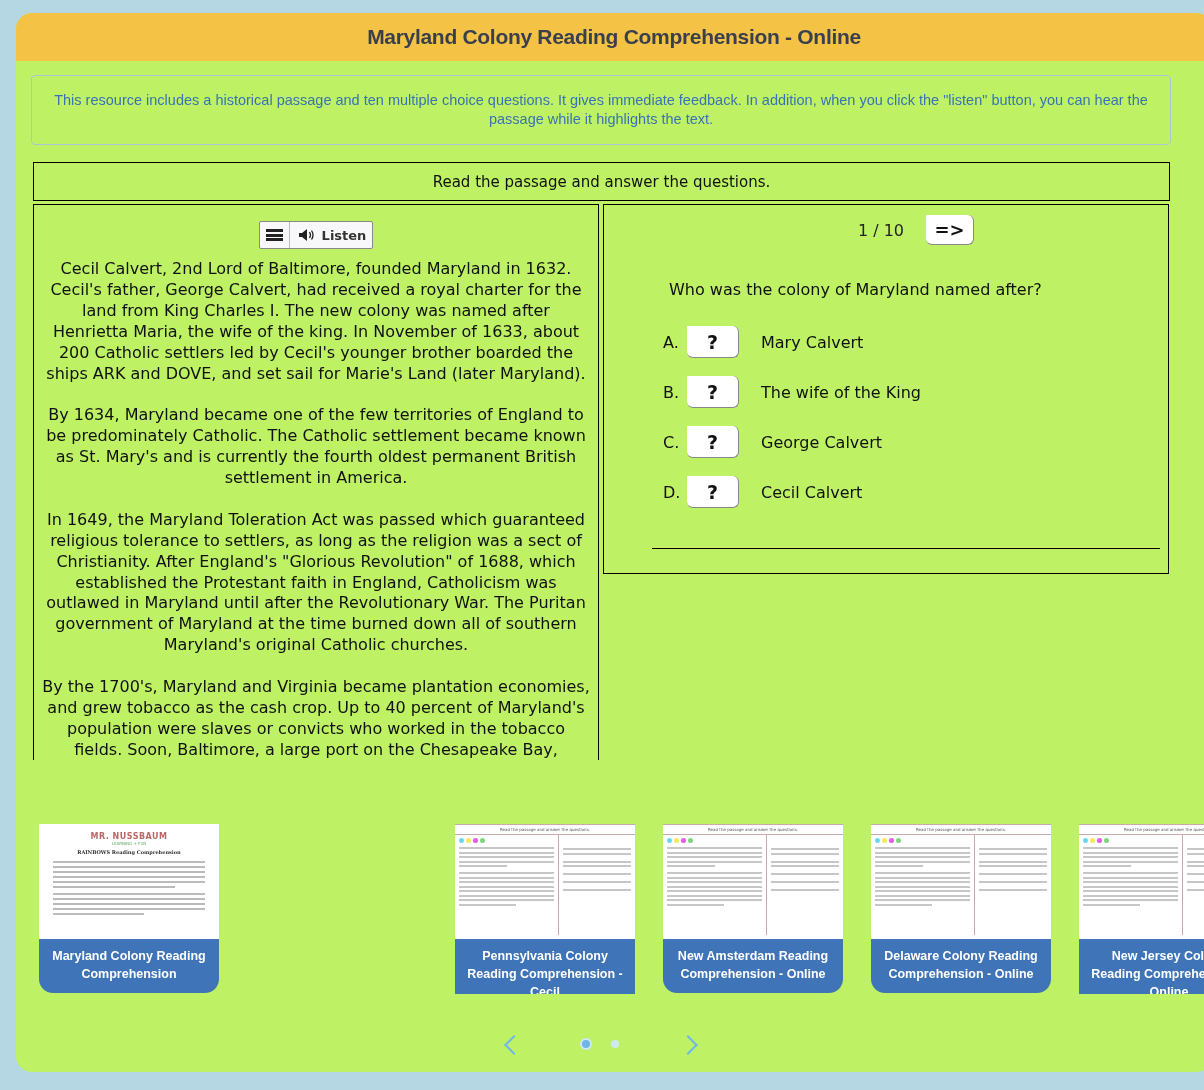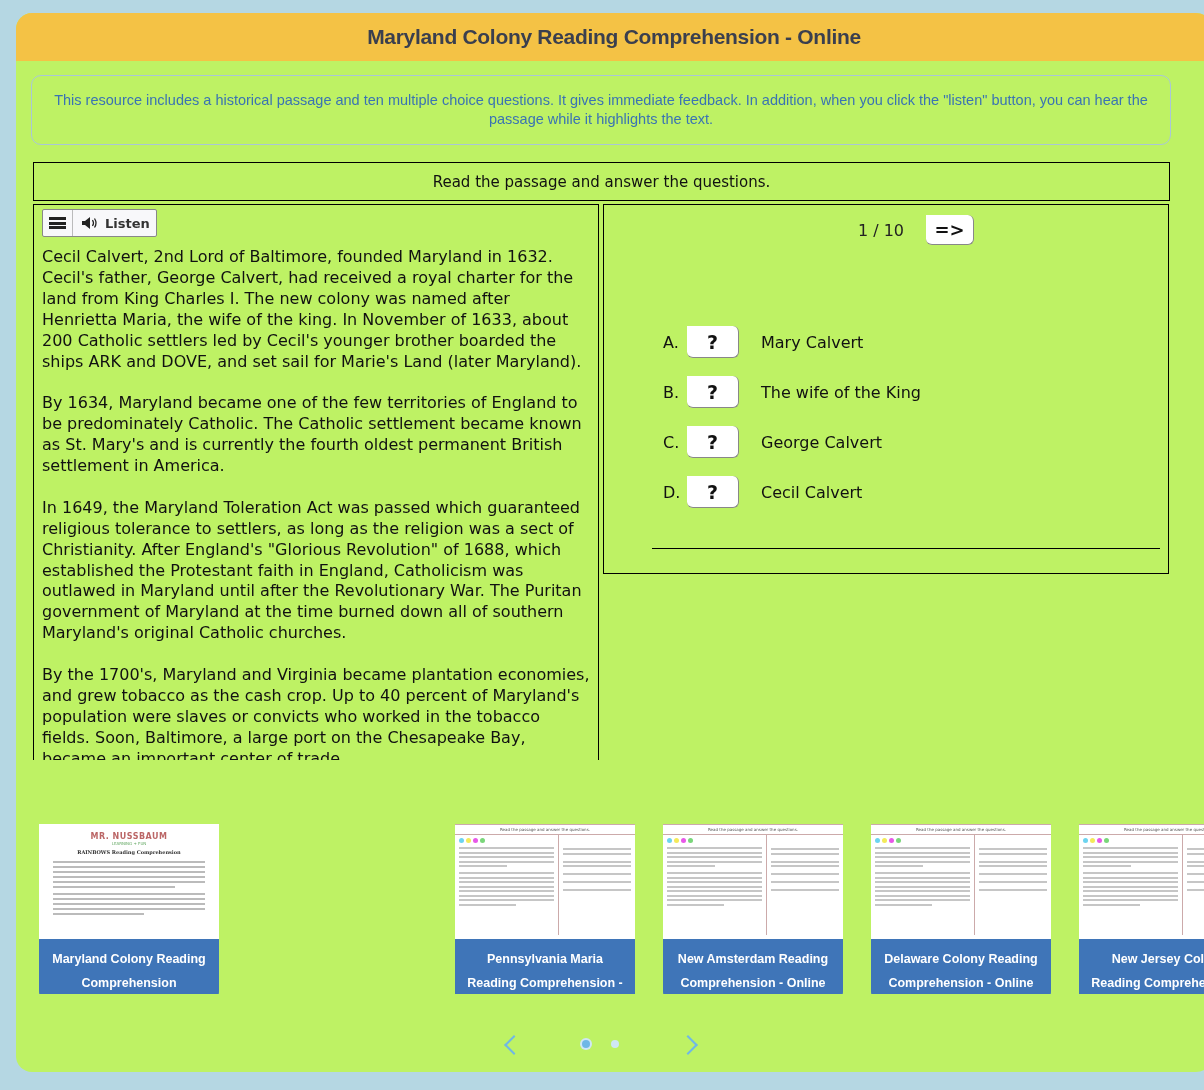--- a/index.html
+++ b/index.html
@@ -3,27 +3,27 @@
 <meta charset="utf-8">
 <style>
   * { box-sizing: border-box; margin: 0; padding: 0; }
   html, body { width: 1204px; height: 1090px; overflow: hidden; }
   body { background: #b5d7e3; font-family: "DejaVu Sans", sans-serif; position: relative; }
 
   .card { position: absolute; left: 16px; top: 13px; width: 1196px; height: 1059px; background: #bef264; border-radius: 16px; overflow: hidden; }
   .header { height: 48px; background: #f4c245; display: flex; align-items: center; justify-content: center; }
   .header h1 { font-family: "Liberation Sans", sans-serif; font-weight: bold; font-size: 21px; color: #3a3f4e; letter-spacing: -0.3px; }
 
-  .desc { position: absolute; left: 15px; top: 62px; width: 1140px; height: 70px; border: 1px solid #a9c6d8; border-radius: 10px; display: flex; align-items: center; justify-content: center; text-align: center; padding: 7px 20px; }
+  .desc { position: absolute; left: 15px; top: 62px; width: 1140px; height: 70px; border: 1px solid #a9c6d8; border-radius: 4px; display: flex; align-items: center; justify-content: center; text-align: center; padding: 7px 20px; }
   .desc p { font-family: "Liberation Sans", sans-serif; font-size: 14.5px; color: #3a73b3; line-height: 19px; }
 
   .instr { position: absolute; left: 17px; top: 149px; width: 1137px; height: 39px; border: 1px solid #000; display: flex; align-items: center; justify-content: center; }
   .instr span { font-size: 15px; color: #111; }
 
-  .passage { position: absolute; left: 17px; top: 191px; width: 566px; height: 556px; border: 1px solid #000; border-bottom: none; overflow: hidden; padding: 0 8px 0 8px; }
+  .passage { position: absolute; left: 17px; top: 191px; width: 566px; height: 556px; border: 1px solid #000; border-bottom: none; overflow: hidden; padding: 12px 8px 0 8px; text-align: center; }
   .toolbar { display: inline-flex; border: 1px solid #888; border-radius: 2px; height: 28px; background: #f8f8fa; }
   .tb-menu { width: 30px; border-right: 1px solid #bbb; display: flex; align-items: center; justify-content: center; cursor: pointer; }
   .tb-menu .bars { width: 17px; height: 12px; display: flex; flex-direction: column; justify-content: space-between; }
   .tb-menu .bars i { display: block; height: 3px; background: #222; }
   .tb-listen { display: flex; align-items: center; padding: 0 6px 0 8px; gap: 6px; cursor: pointer; }
   .tb-listen span { font-size: 13px; font-weight: bold; color: #333; }
   .passage .text { margin-top: 10px; font-size: 16px; line-height: 20.9px; color: #111; }
   .passage .text p { margin-bottom: 20.9px; }
 
   .quiz { position: absolute; left: 587px; top: 191px; width: 566px; height: 370px; border: 1px solid #000; }
@@ -37,21 +37,21 @@
   .opt .letter { width: 24px; font-size: 16px; color: #111; }
   .opt .ans-btn { width: 52px; height: 32px; font-size: 19px; margin-right: 22px; }
   .opt .label { font-size: 16px; color: #111; }
   .quiz .rule { position: absolute; left: 48px; right: 8px; top: 343px; height: 1px; background: #000; }
 
   .related-title { position: absolute; top: 771px; left: 0; right: 0; text-align: center; font-family: "Liberation Sans", sans-serif; font-weight: bold; font-size: 16px; color: #3a73b3; letter-spacing: -0.2px; }
 
   .carousel { position: absolute; top: 811px; left: 23px; right: 0; height: 170px; overflow: hidden; }
   .tile { position: absolute; top: 0; width: 180px; }
   .thumb { width: 180px; height: 115px; background: #fff; position: relative; overflow: hidden; }
-  .tile-label { background: #3f75b8; color: #fff; font-family: "Liberation Sans", sans-serif; font-weight: bold; font-size: 12.5px; text-align: center; padding: 8px 8px 10px; line-height: 24px; border-radius: 0 0 14px 14px; cursor: pointer; }
+  .tile-label { background: #3f75b8; color: #fff; font-family: "Liberation Sans", sans-serif; font-weight: bold; font-size: 12.5px; text-align: center; padding: 8px 8px 10px; line-height: 18px; border-radius: 0 0 14px 14px; cursor: pointer; }
 
   .th-doc { padding: 8px 14px; }
   .th-doc .logo { text-align: center; font-size: 8px; font-weight: bold; color: #b66; letter-spacing: 0.5px; }
   .th-doc .sub { text-align: center; font-size: 4px; color: #6a6; }
   .th-doc .ttl { text-align: center; font-size: 5px; font-weight: bold; color: #333; margin: 3px 0 6px; font-family: "DejaVu Serif", serif; }
   .th-doc .ln { height: 2px; background: #bbb; margin-bottom: 3px; }
 
   .th-portrait { background: #c8c0b3; display: flex; align-items: flex-end; justify-content: center; }
   .th-portrait .face { position: absolute; left: 70px; top: 10px; width: 42px; height: 52px; border-radius: 50%; background: #7a6e60; }
   .th-portrait .ruff { position: absolute; left: 52px; top: 55px; width: 80px; height: 25px; border-radius: 50%; background: #ece8e0; }
@@ -118,20 +118,21 @@
       <p>In 1649, the Maryland Toleration Act was passed which guaranteed religious tolerance to settlers, as long as the religion was a sect of Christianity. After England's "Glorious Revolution" of 1688, which established the Protestant faith in England, Catholicism was outlawed in Maryland until after the Revolutionary War. The Puritan government of Maryland at the time burned down all of southern Maryland's original Catholic churches.</p>
       <p>By the 1700's, Maryland and Virginia became plantation economies, and grew tobacco as the cash crop. Up to 40 percent of Maryland's population were slaves or convicts who worked in the tobacco fields. Soon, Baltimore, a large port on the Chesapeake Bay, became an important center of trade.</p>
     </div>
   </div>
 
   <div class="quiz">
     <div class="qnav">
       <span class="count">1 / 10</span>
       <button class="btn3d next-btn">=&gt;</button>
     </div>
+    <div class="question">Who was the colony of Maryland named after?</div>
     <div class="options">
       <div class="opt">
         <span class="letter">A.</span>
         <button class="btn3d ans-btn">?</button>
         <span class="label">Mary Calvert</span>
       </div>
       <div class="opt">
         <span class="letter">B.</span>
         <button class="btn3d ans-btn">?</button>
         <span class="label">The wife of the King</span>
@@ -202,21 +203,21 @@
               <div class="ln" style="margin-top:10px"></div>
               <div class="ln"></div>
               <div class="ln" style="margin-top:6px"></div>
               <div class="ln"></div>
               <div class="ln" style="margin-top:6px"></div>
               <div class="ln" style="margin-top:6px"></div>
               <div class="ln" style="margin-top:6px"></div>
             </div>
         </div>
       </div>
-      <div class="tile-label">Pennsylvania Maria Reading Comprehension - Online</div>
+      <div class="tile-label">Pennsylvania Colony Reading Comprehension - Cecil</div>
     </div>
 
     <div class="tile" style="left:832px">
       <div class="thumb th-quiz">
         <div class="hd">Read the passage and answer the questions.</div>
         <div class="cols">
           <div class="lc">
               <div class="dots">
                 <i style="background:#6cd4f0"></i>
                 <i style="background:#f4ea5a"></i>

